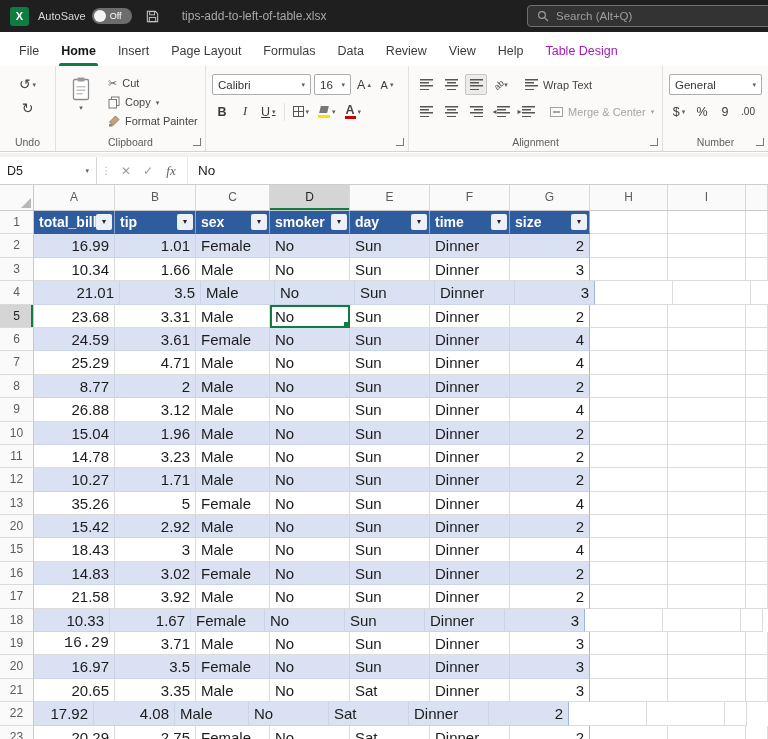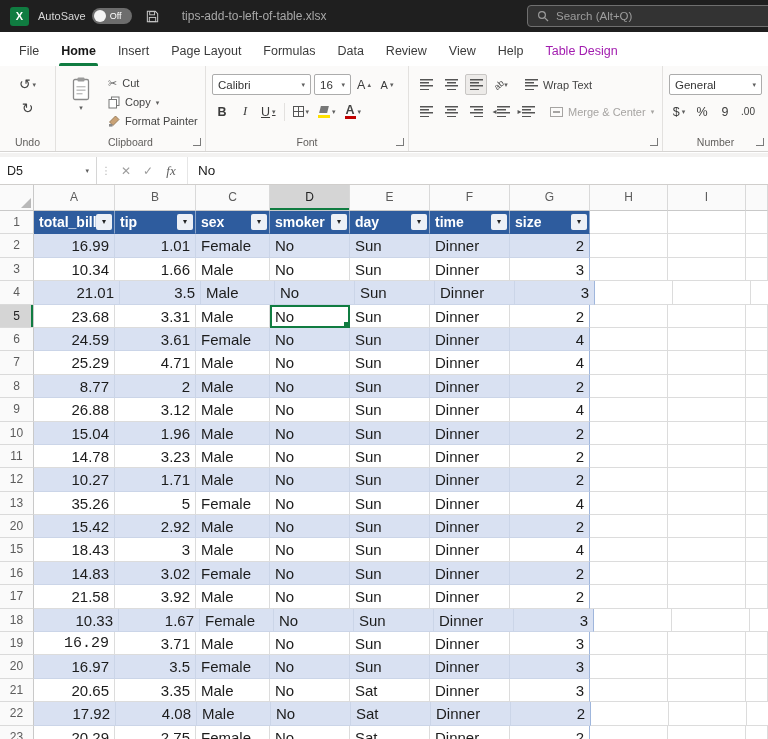--- a/index.html
+++ b/index.html
@@ -245,21 +245,20 @@
           <div class="mini-btn">
               <span class="fill-icon"></span>
               <span class="mini">▾</span>
             </div>
           <div class="mini-btn">
               <span class="fontA">A</span>
               <span class="mini">▾</span>
             </div>
         </div>
       </div>
-      <div class="glabel">Font</div>
       <div class="launcher"></div>
     </div>
 
     <div class="rgroup" style="width:254px">
       <div class="rgc">
         <div class="frow">
           <span class="al-wrap">
               <span class="al-icon"></span>
             </span>
           <span class="al-wrap">
@@ -295,20 +294,21 @@
               <span class="tri-r">▸</span>
               <span class="al-icon"></span>
             </span>
           <div class="rtext-btn gray" style="margin-left:10px">
             <span class="merge-icon"></span>
             <span>Merge &amp; Center</span>
             <span class="mini" style="color:#A6A4A2">▾</span>
           </div>
         </div>
       </div>
+      <div class="glabel">Alignment</div>
       <div class="launcher"></div>
     </div>
 
     <div class="rgroup" style="flex:1;border-right:none">
       <div class="rgc">
         <div class="frow">
           <div class="combo" style="width:96px">
             <span>General</span>
             <span class="mini">▾</span>
           </div>
@@ -580,21 +580,21 @@
         <div class="cell txt" style="width: 80px;">No</div>
         <div class="cell txt" style="width: 80px;">Sun</div>
         <div class="cell txt" style="width: 80px;">Dinner</div>
         <div class="cell num tblr" style="width: 80px;">2</div>
         <div class="cell plain" style="width: 78px;"></div>
         <div class="cell plain" style="width: 78px;"></div>
         <div class="cell plain" style="width: 22px;"></div>
       </div>
       <div class="grow">
         <div class="gutter">18</div>
-        <div class="cell num shaded" style="width: 85px;">10.33</div>
+        <div class="cell num shaded" style="width: 76px;">10.33</div>
         <div class="cell num shaded" style="width: 81px;">1.67</div>
         <div class="cell txt shaded" style="width: 74px;">Female</div>
         <div class="cell txt shaded" style="width: 80px;">No</div>
         <div class="cell txt shaded" style="width: 80px;">Sun</div>
         <div class="cell txt shaded" style="width: 80px;">Dinner</div>
         <div class="cell num shaded tblr" style="width: 80px;">3</div>
         <div class="cell plain" style="width: 78px;"></div>
         <div class="cell plain" style="width: 78px;"></div>
         <div class="cell plain" style="width: 22px;"></div>
       </div>
@@ -632,21 +632,21 @@
         <div class="cell txt" style="width: 80px;">No</div>
         <div class="cell txt" style="width: 80px;">Sat</div>
         <div class="cell txt" style="width: 80px;">Dinner</div>
         <div class="cell num tblr" style="width: 80px;">3</div>
         <div class="cell plain" style="width: 78px;"></div>
         <div class="cell plain" style="width: 78px;"></div>
         <div class="cell plain" style="width: 22px;"></div>
       </div>
       <div class="grow">
         <div class="gutter">22</div>
-        <div class="cell num shaded" style="width: 82px;">17.92</div>
+        <div class="cell num shaded" style="width: 60px;">17.92</div>
         <div class="cell num shaded" style="width: 81px;">4.08</div>
         <div class="cell txt shaded" style="width: 74px;">Male</div>
         <div class="cell txt shaded" style="width: 80px;">No</div>
         <div class="cell txt shaded" style="width: 80px;">Sat</div>
         <div class="cell txt shaded" style="width: 80px;">Dinner</div>
         <div class="cell num shaded tblr" style="width: 80px;">2</div>
         <div class="cell plain" style="width: 78px;"></div>
         <div class="cell plain" style="width: 78px;"></div>
         <div class="cell plain" style="width: 22px;"></div>
       </div>

